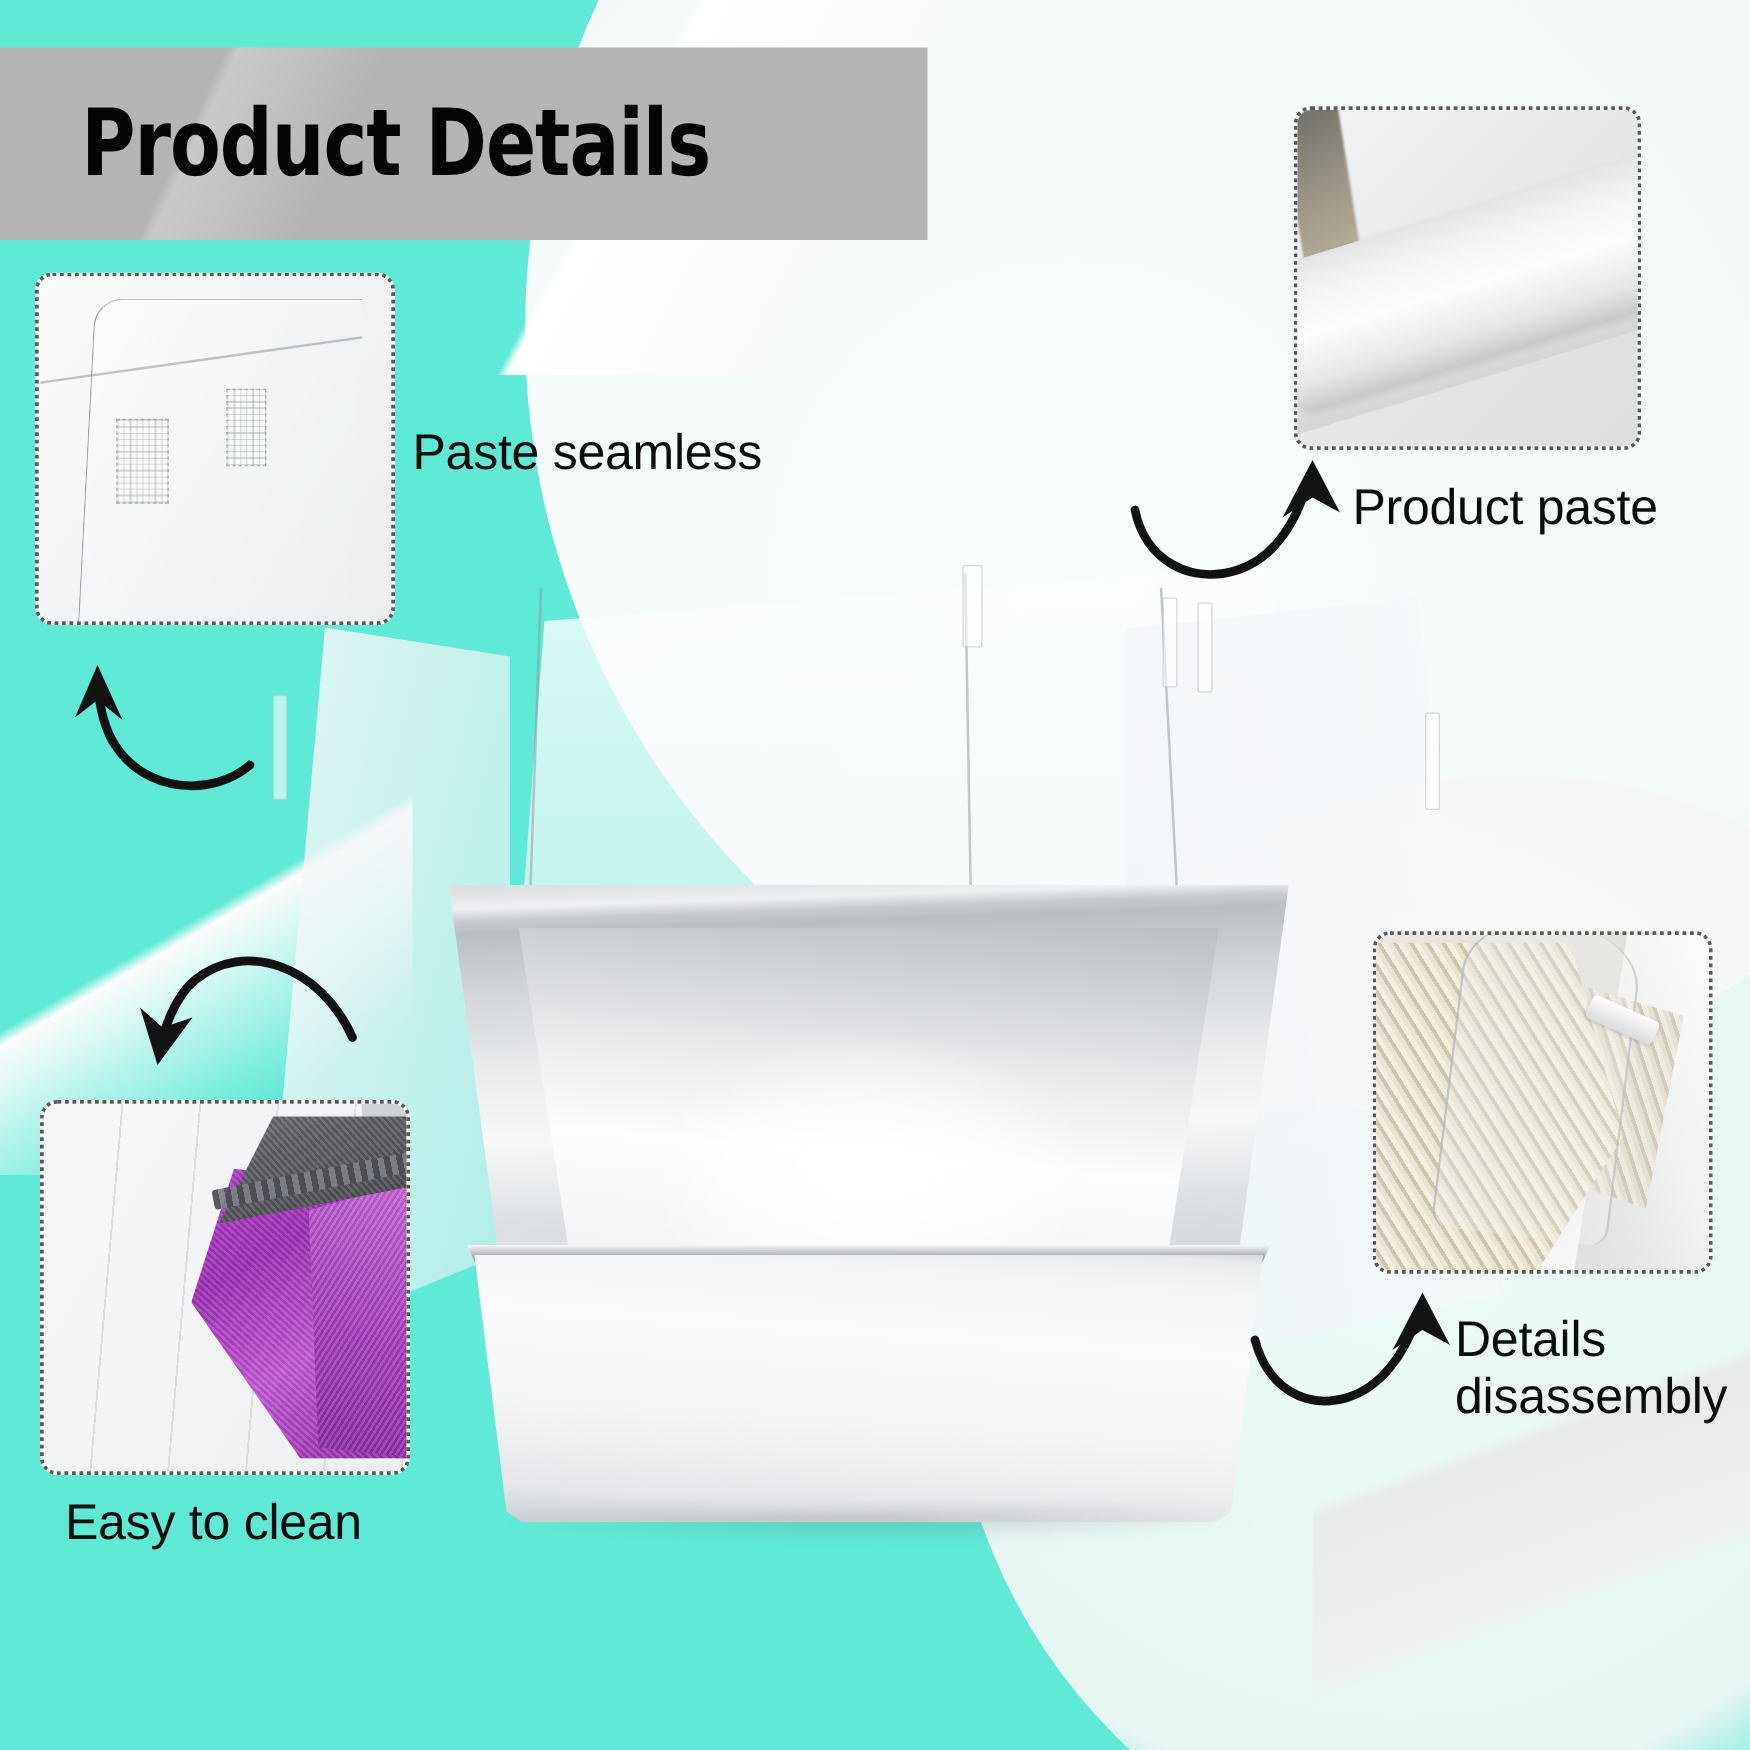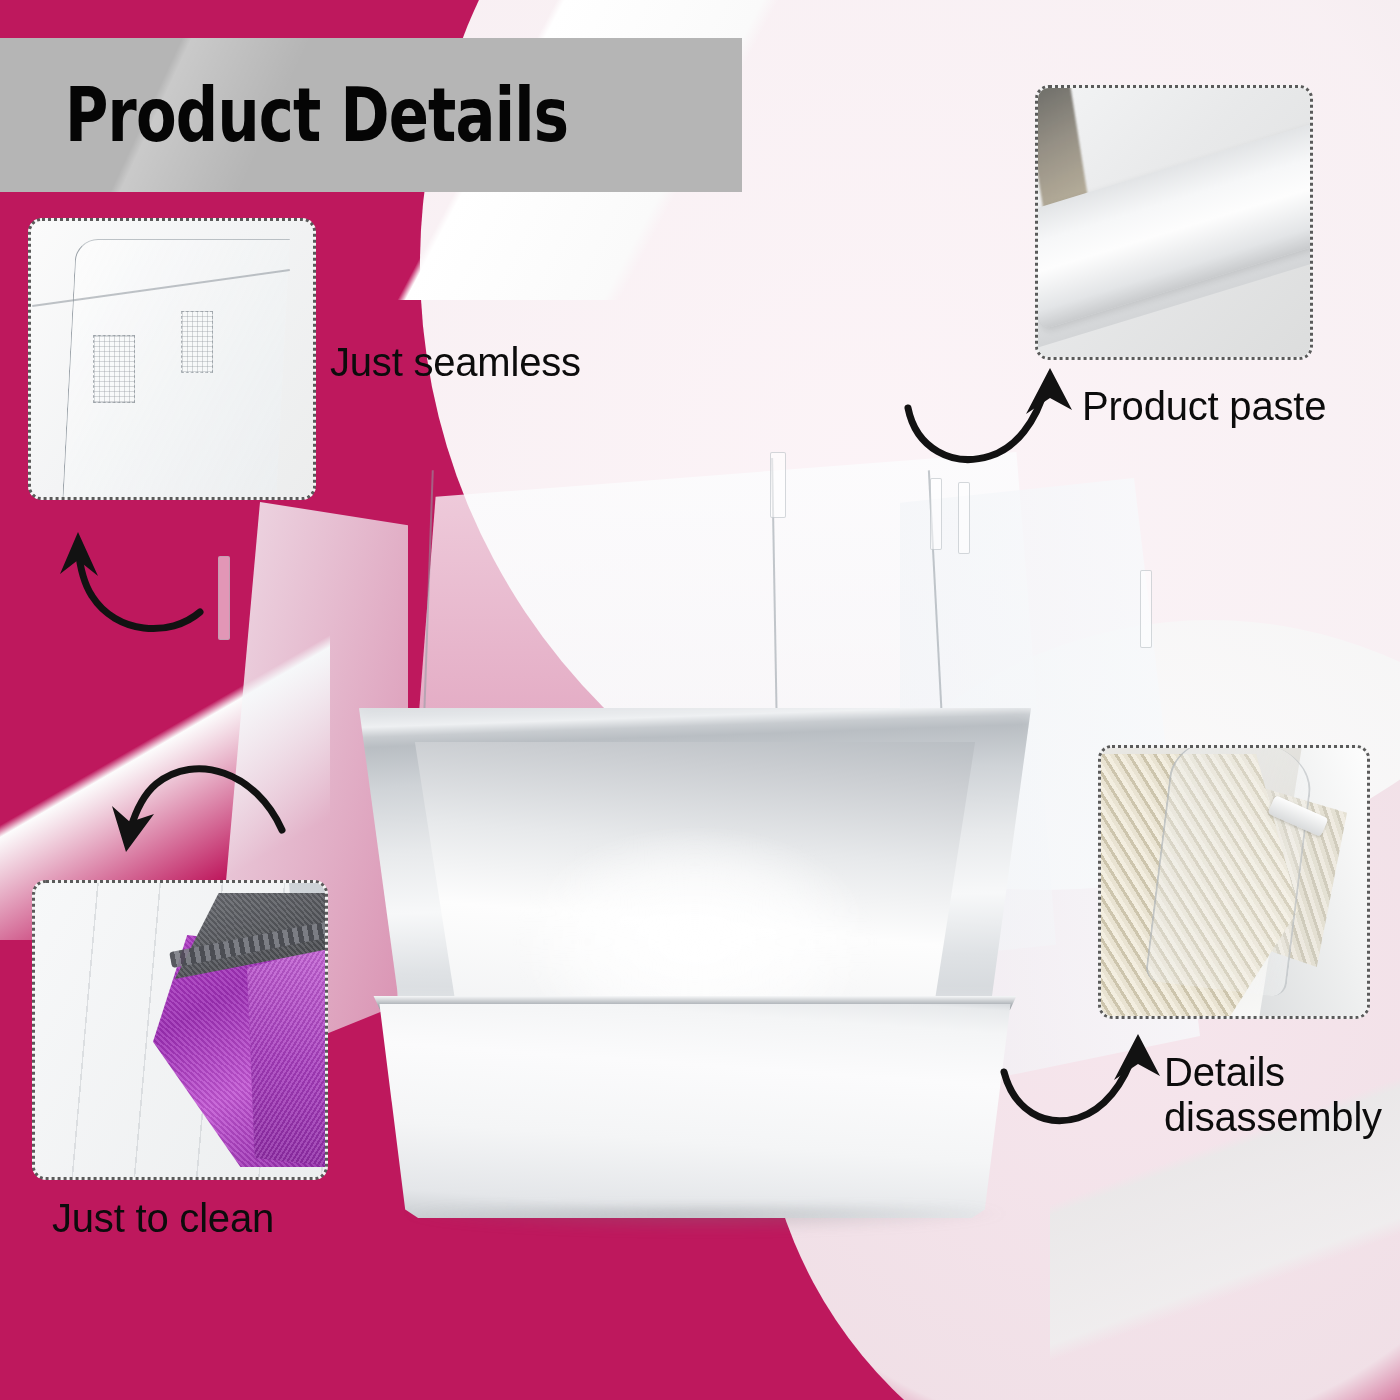--- a/index.html
+++ b/index.html
@@ -9,21 +9,21 @@
     height: 1400px;
     overflow: hidden;
     background: #f2f2f2;
     font-family: "Liberation Sans", sans-serif;
   }
 
   #stage {
     position: relative;
     width: 1400px;
     height: 1400px;
-    background: #be185d;
+    background: #5eead4;
     overflow: hidden;
   }
 
   
   .bg-arc {
     position: absolute;
     border-radius: 50%;
     pointer-events: none;
   }
   .bg-arc-1 {
@@ -501,20 +501,20 @@
   <svg class="arrow-svg" id="arrow-to-strong-paste" viewBox="0 0 190 118">
     <path d="M8,52 C16,92 52,112 90,100 C116,92 136,66 146,30" stroke="#121212" stroke-width="7" fill="none" stroke-linecap="round"></path>
     <path d="M150,12 L172,54 L150,42 L126,58 Z" fill="#121212"></path>
   </svg>
 
   <svg class="arrow-svg" id="arrow-to-flexible" viewBox="0 0 180 110">
     <path d="M4,42 C14,80 44,98 78,88 C104,80 124,54 134,22" stroke="#121212" stroke-width="7" fill="none" stroke-linecap="round"></path>
     <path d="M138,4 L160,46 L138,34 L114,50 Z" fill="#121212"></path>
   </svg>
 
-  <div class="callout" id="label-paste-seamless">Just seamless</div>
+  <div class="callout" id="label-paste-seamless">Paste seamless</div>
   <div class="callout" id="label-strong-paste">Product paste</div>
-  <div class="callout" id="label-easy-clean">Just to clean</div>
+  <div class="callout" id="label-easy-clean">Easy to clean</div>
   <div class="callout" id="label-flexible">Details
 disassembly</div>
 
 
 </div>
 
 </body></html>

